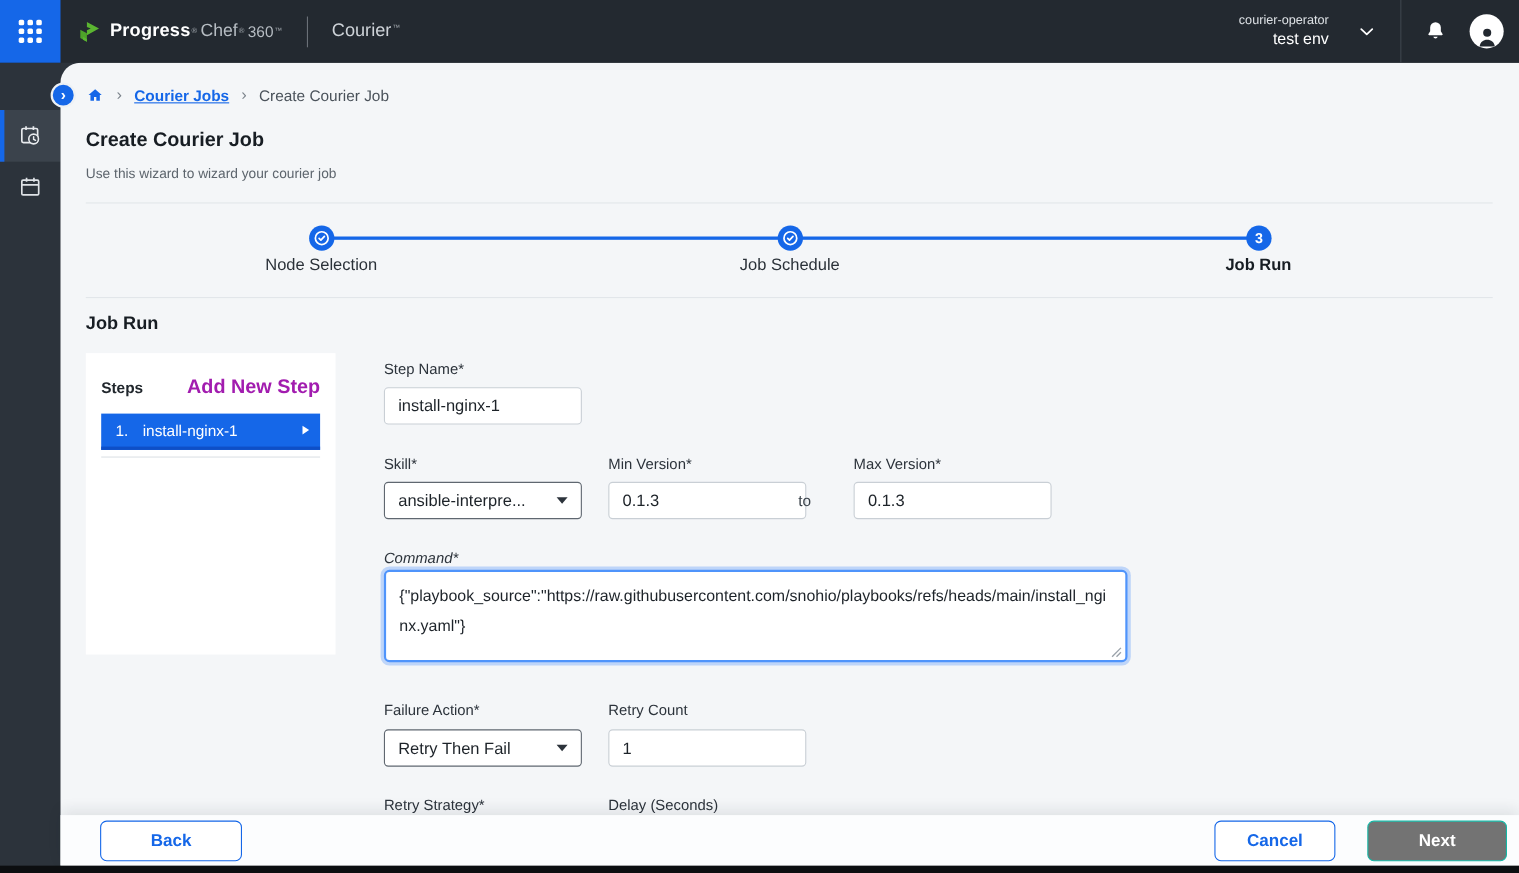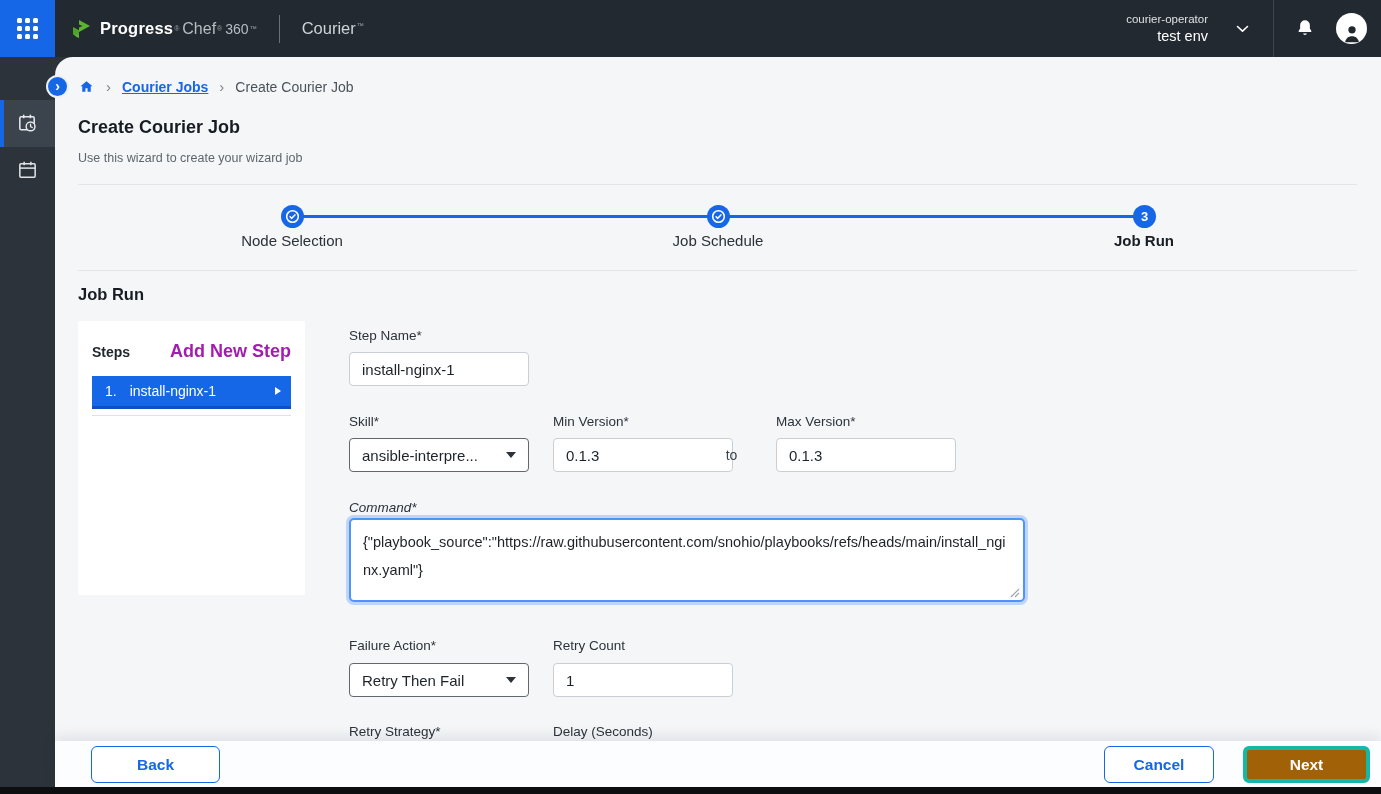--- a/index.html
+++ b/index.html
@@ -102,21 +102,21 @@
   .l-retry { left:498px; top:581px; }     .i-retry { left:498px; top:606px; }
   .l-strategy { left:294px; top:667px; }  .l-delay { left:498px; top:667px; }
 
   
   .footer { position:absolute; left:55px; right:0; bottom:7px; height:46px; background:#fcfdfe;
             box-shadow:0 -5px 12px rgba(25,35,45,.09); z-index:15; }
   .btn { position:absolute; top:5px; height:37px; border-radius:6px; font-size:15.5px; font-weight:bold;
          display:flex; align-items:center; justify-content:center; cursor:pointer;
          font-family:"Liberation Sans", sans-serif; }
   .btn-outline { background:#fff; border:1px solid #1567e8; color:#1567e8; }
-  .btn-filled { background:#a16207; border:4px solid #14b8a6; color:#fff; }
+  .btn-filled { background:#737373; border:1px solid #14b8a6; color:#fff; }
   .btn-back { left:36px; width:129px; }
   .btn-cancel { right:167px; width:110px; }
   .btn-next { right:11px; width:127px; }
 
   .bottom-strip { position:absolute; left:0; bottom:0; width:1381px; height:7px; background:#0c0e10; z-index:25; }
 </style>
 </head>
 <body>
 
 <div class="screen">
@@ -203,21 +203,21 @@
       <svg width="17" height="16" viewBox="0 0 24 24">
         <path d="M12 3.2 21 11h-2.6v8h-4.8v-5.2h-3.2V19H5.6v-8H3z" fill="#1567e8"></path>
       </svg>
       <span class="crumb-sep">›</span>
       <span class="crumb-link">Courier Jobs</span>
       <span class="crumb-sep">›</span>
       <span class="crumb-current">Create Courier Job</span>
     </div>
 
     <div class="page-title">Create Courier Job</div>
-    <div class="page-subtitle">Use this wizard to create your wizard job</div>
+    <div class="page-subtitle">Use this wizard to wizard your courier job</div>
     <div class="rule rule-1"></div>
 
     <div class="step-line"></div>
     <div class="step-dot dot-1">
       <svg width="17" height="17" viewBox="0 0 24 24">
         <circle cx="12" cy="12" r="8.2" fill="none" stroke="#fff" stroke-width="2.2"></circle>
         <path d="M8.6 12.3l2.3 2.3 4.5-4.8" fill="none" stroke="#fff" stroke-width="2.2" stroke-linecap="round" stroke-linejoin="round"></path>
       </svg>
     </div>
     <div class="step-dot dot-2">

